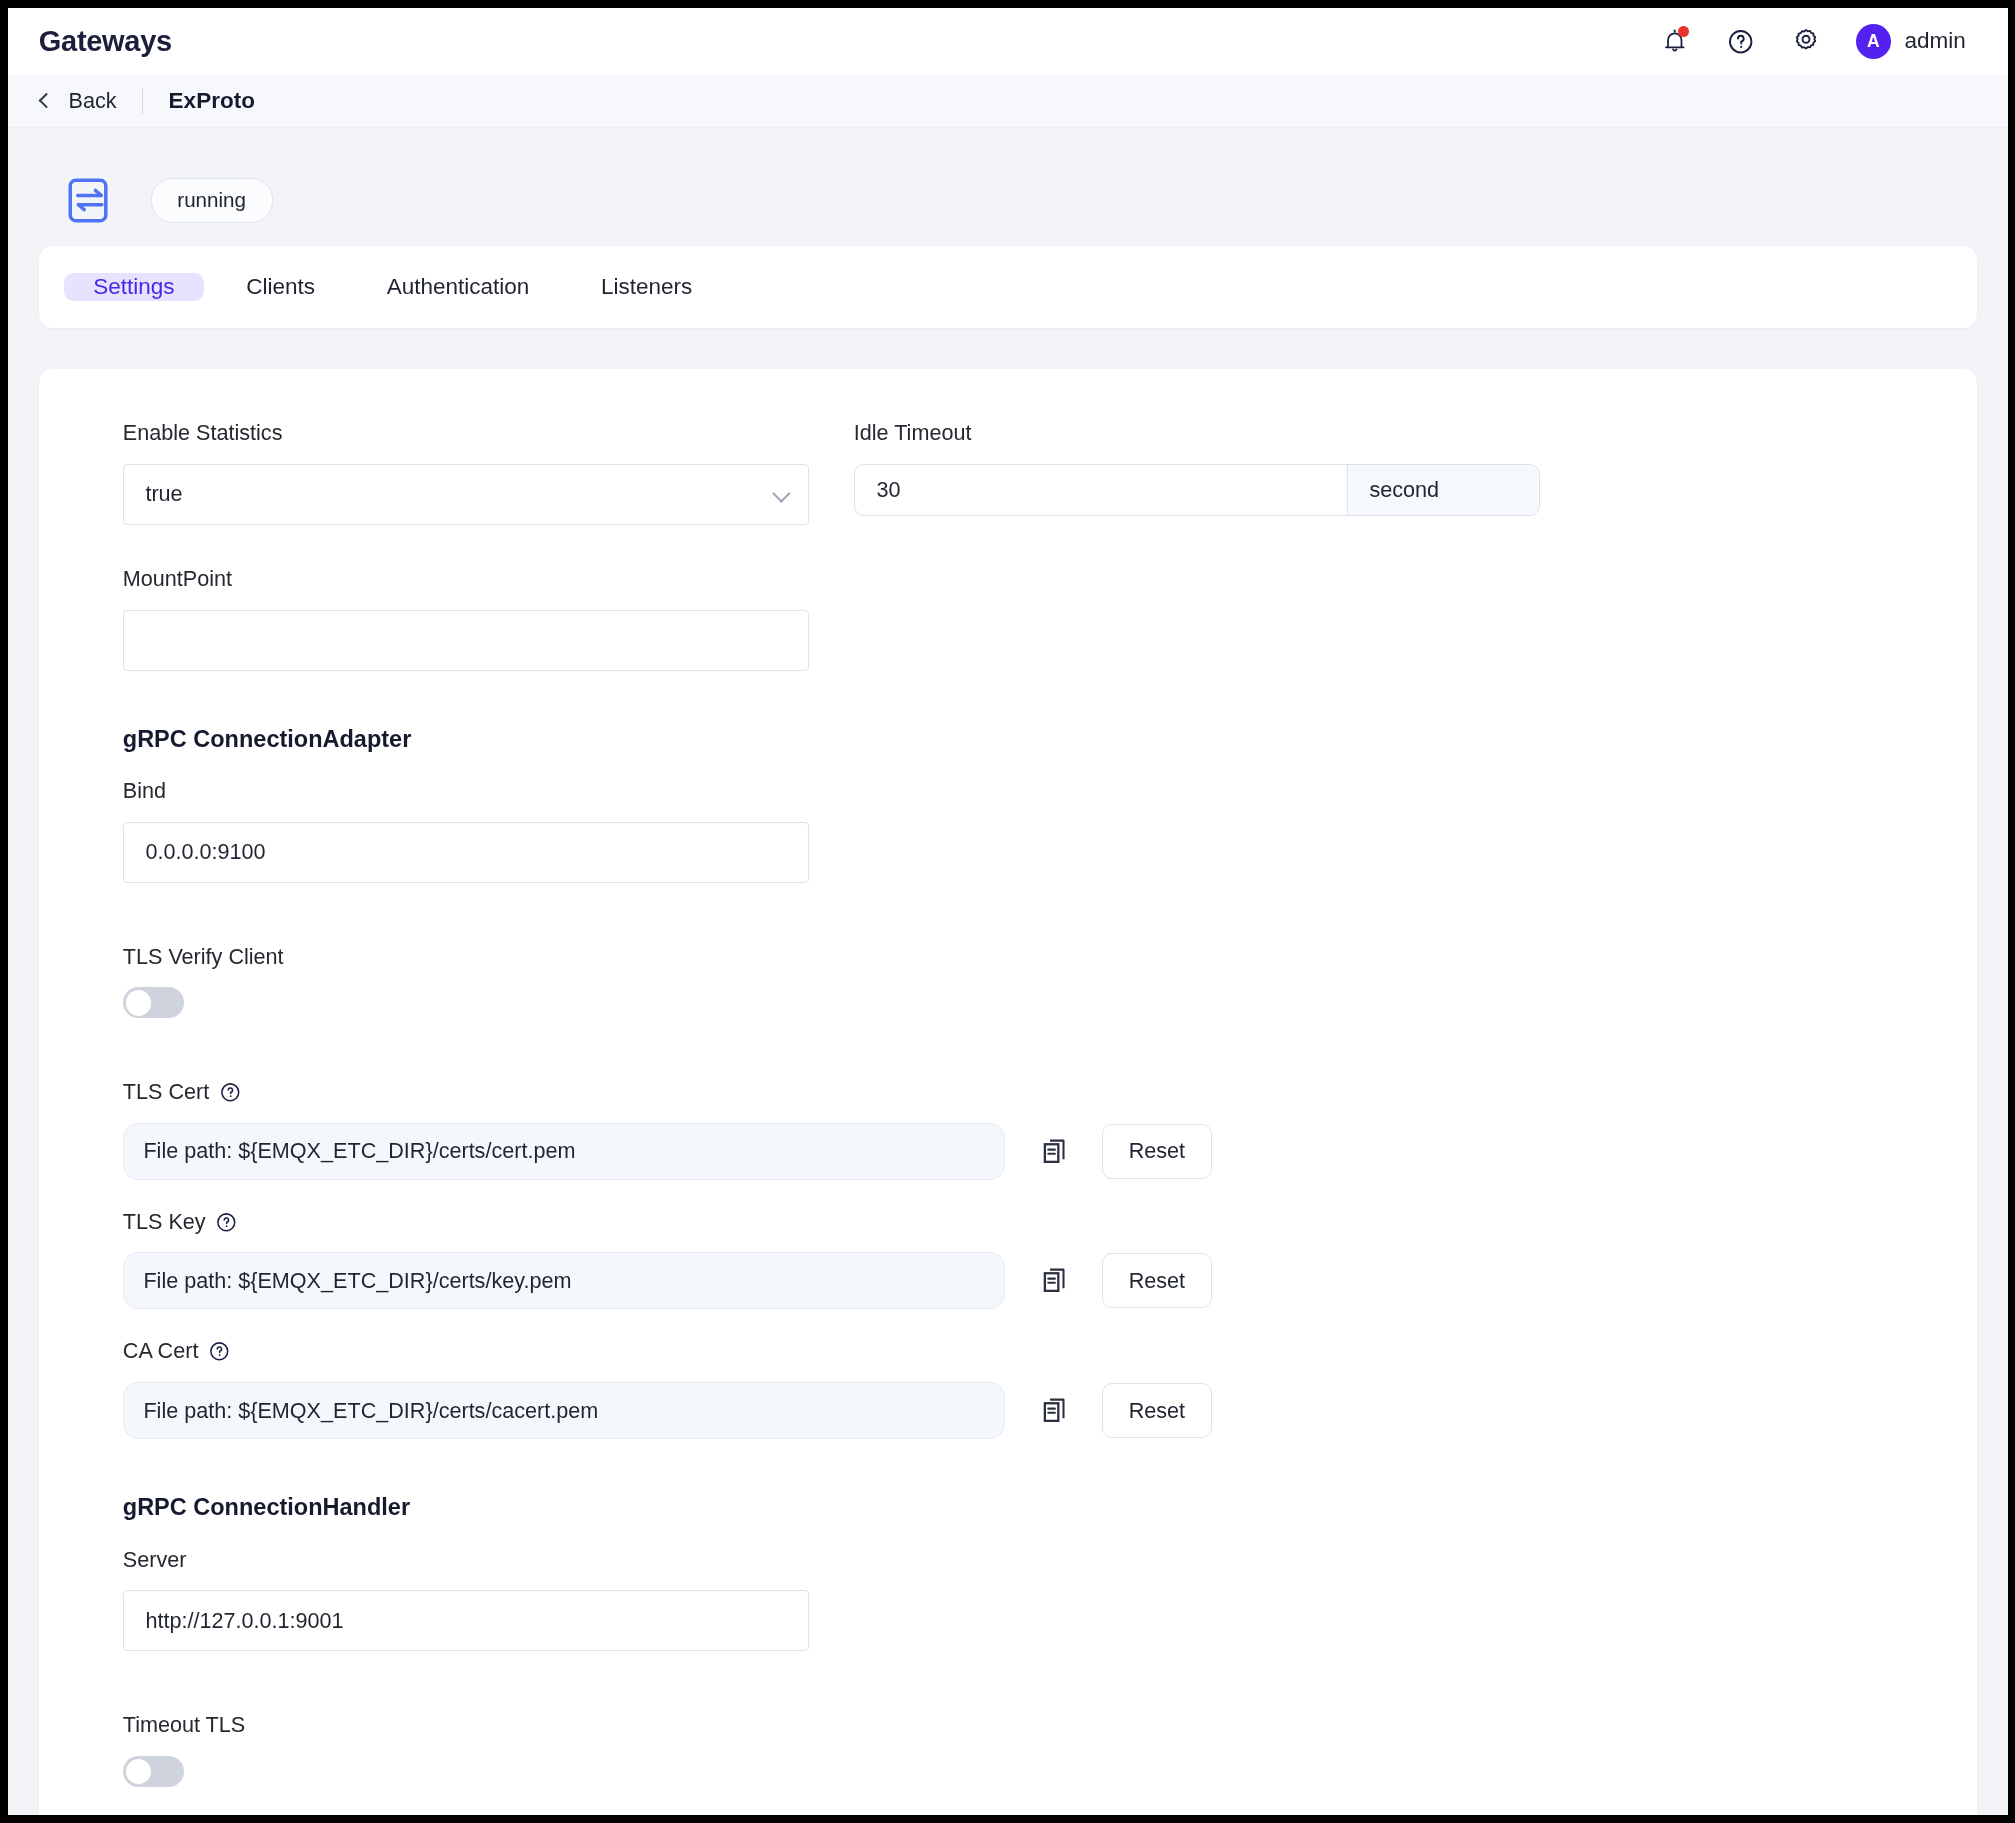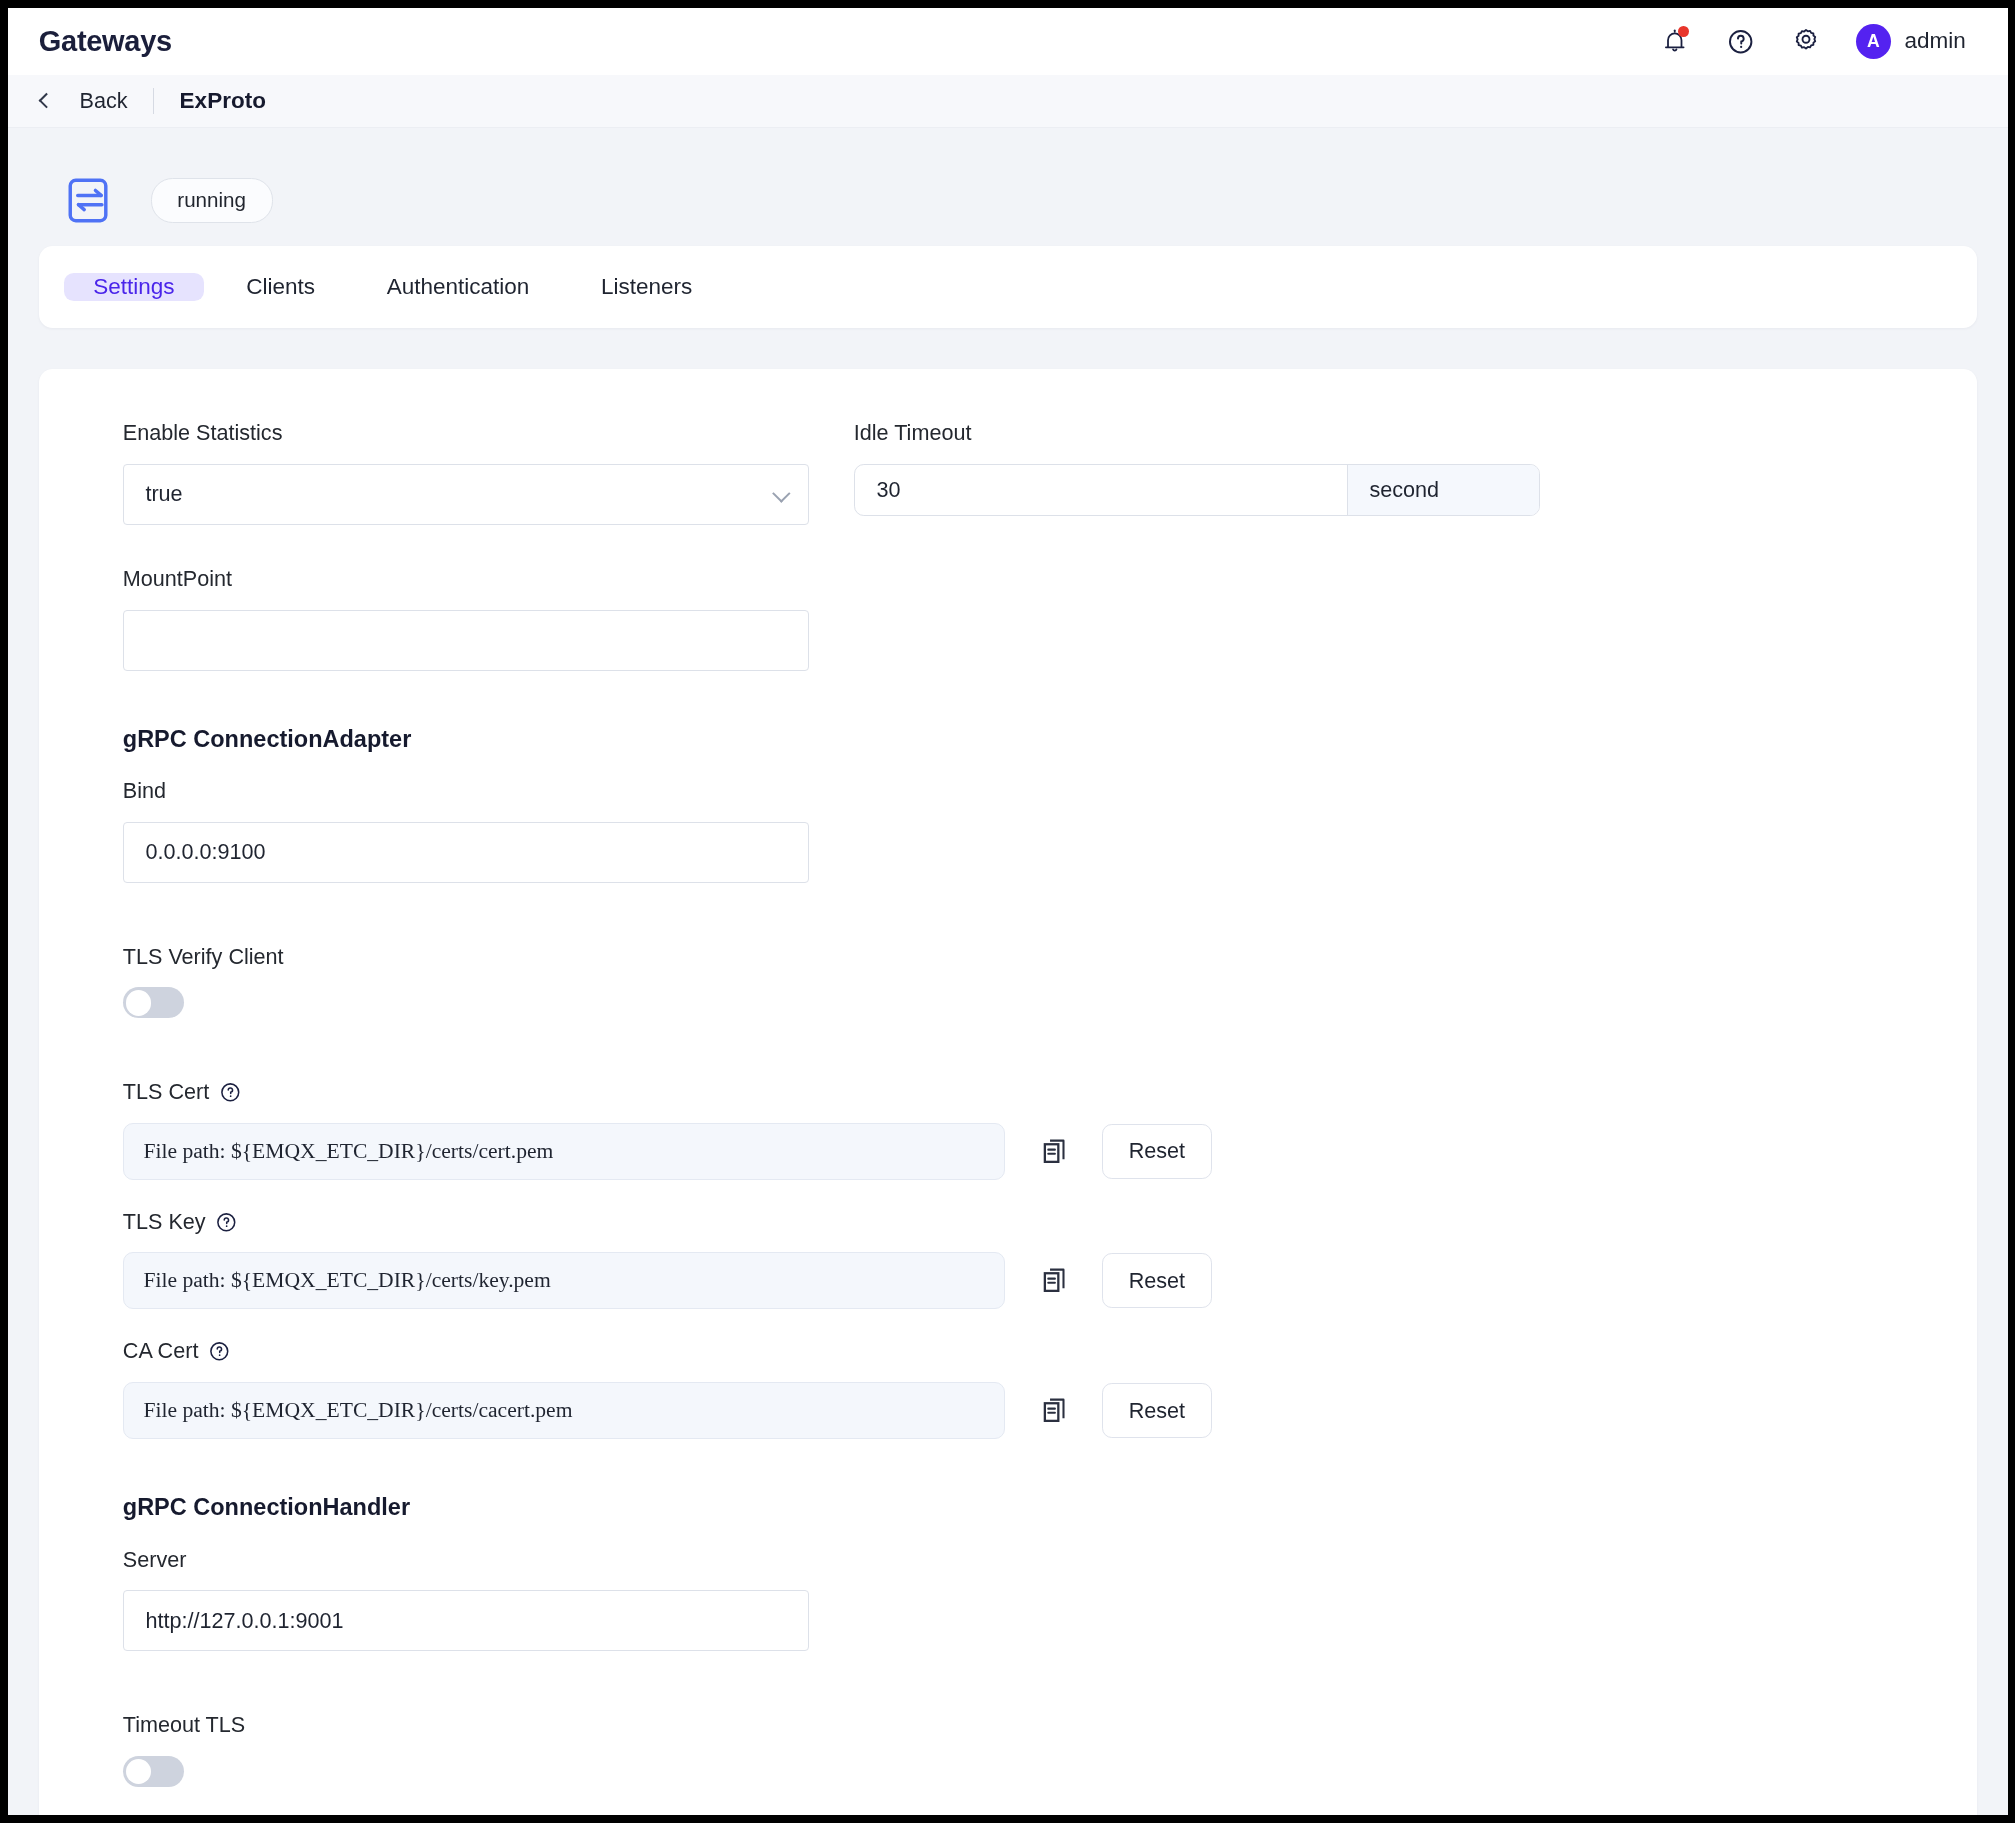--- a/index.html
+++ b/index.html
@@ -96,21 +96,21 @@
     height: 53px;
     background: #f7f8fb;
     display: flex;
     align-items: center;
     padding-left: 33px;
     border-bottom: 1px solid #eceef3;
   }
   .back-link {
     display: flex;
     align-items: center;
-    gap: 28px;
+    gap: 17px;
     cursor: pointer;
     color: #1f2430;
     font-size: 21.6px;
   }
   .chev-left {
     display: inline-block;
     width: 10.8px;
     height: 10.8px;
     border-left: 2px solid #31384a;
     border-bottom: 2px solid #31384a;
@@ -296,26 +296,26 @@
   
   .filerow {
     display: flex;
     align-items: center;
     gap: 0;
   }
   .file-input {
     width: 882px;
     height: 57px;
     border: 1px solid #e4e9f2;
-    border-radius: 10px;
+    border-radius: 15px;
     background: #f4f7fc;
     font-size: 21.6px;
     color: #1f2430;
     padding: 0 19.6px;
-    font-family: Liberation Serif, serif;
+    font-family: Liberation Sans, sans-serif;
     outline: none;
   }
   .copy-btn {
     width: 41px;
     height: 41px;
     margin-left: 29px;
     display: flex;
     align-items: center;
     justify-content: center;
     cursor: pointer;

